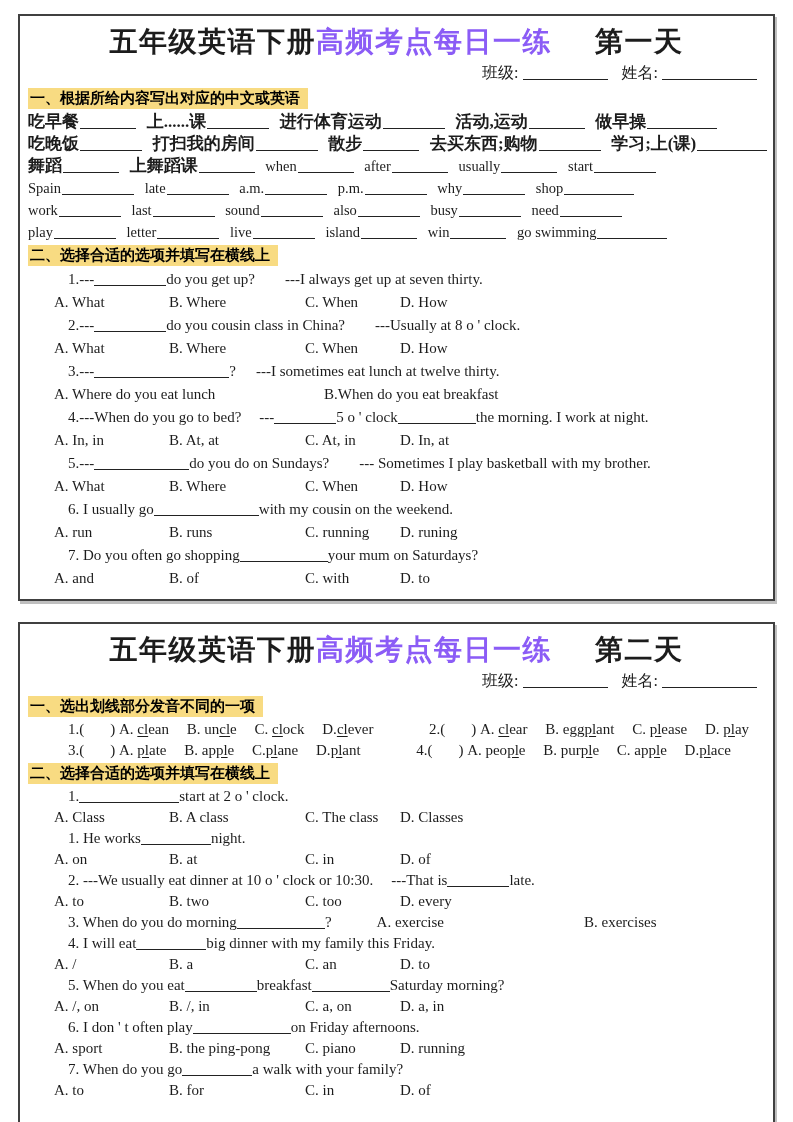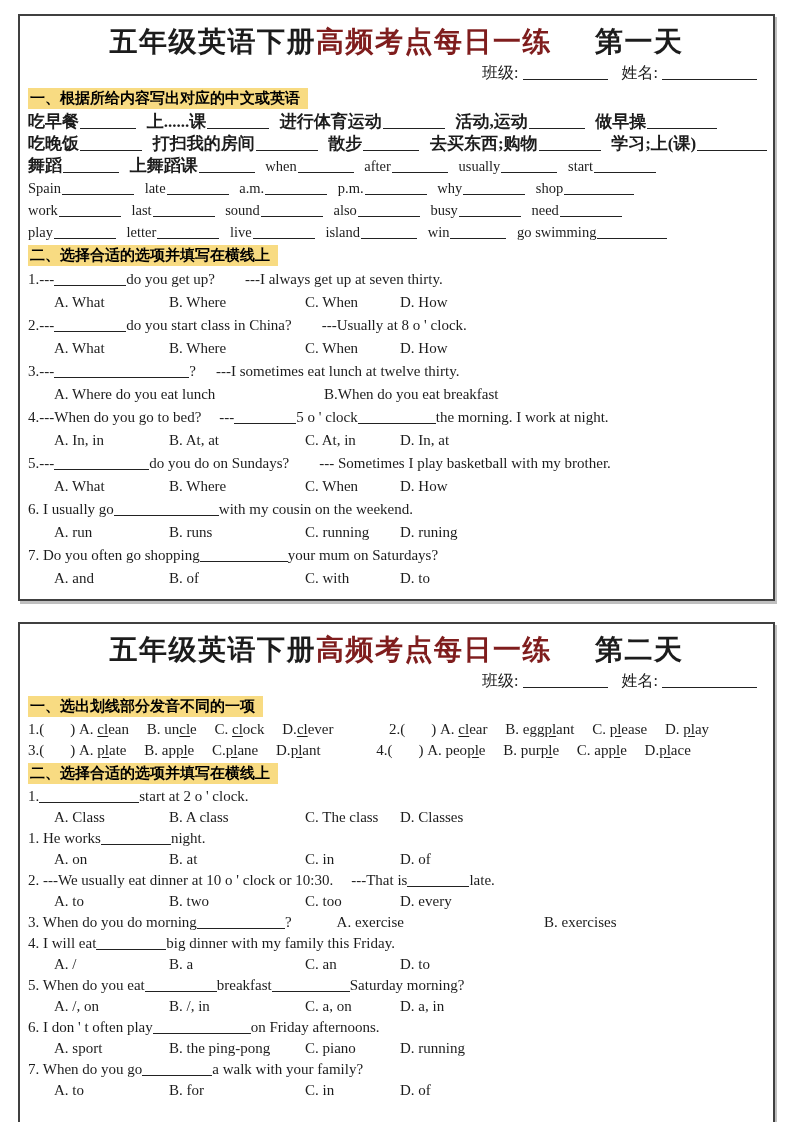--- a/index.html
+++ b/index.html
@@ -4,31 +4,31 @@
 <style>
   html,body{margin:0;padding:0;background:#fff;}
   .sheet{width:793px;height:1122px;position:relative;background:#fff;
          font-family:"Liberation Serif",serif;color:#1c1c1c;overflow:hidden;}
   .page{position:absolute;left:18px;width:757px;box-sizing:border-box;background:#fff;
         border:2px solid #404040;box-shadow:2px 3px 0 rgba(0,0,0,.25);padding:8px 8px 0 8px;}
   .page-1{top:14px;height:587px;}
   .page-2{top:622px;height:508px;}
   .ptitle{text-align:center;font-size:28px;font-weight:700;letter-spacing:1.5px;
           line-height:36px;white-space:nowrap;}
-  .ptitle .red{color:#7f1d1d;}
+  .ptitle .red{color:#8b5cf6;}
   .ptitle .day{margin-left:43px;}
   .idline{text-align:right;font-size:16px;padding-right:8px;height:26px;line-height:26px;white-space:nowrap;}
   .idline .lbl{margin-left:10px;}
   .sechead{display:inline-block;background:#f8db82;color:#000000;font-weight:700;font-size:15px;
            line-height:19px;padding:1px 8px 1px 2px;margin:2px 0 2px 0;}
   .vrow{font-size:14.5px;line-height:22px;white-space:nowrap;}
   .vrow .zh{font-weight:700;font-size:17px;}
   .blank{display:inline-block;border-bottom:1.5px solid #222;height:13px;vertical-align:-2px;}
   .vb{width:56px;margin-right:7px;margin-left:1px;}
-  .q{font-size:15px;line-height:23px;white-space:nowrap;}
+  .q{font-size:15px;line-height:23px;white-space:nowrap;margin-left:40px;}
   .page-2 .q{line-height:21px;}
   .opts{margin-left:26px;}
   .o{display:inline-block;}
   .o1{min-width:115px}.o2{min-width:136px}.o3{min-width:95px}
   .ow270{min-width:270px}
   .ul{text-decoration:underline;text-underline-offset:2px;}
   .phgap{display:inline-block;width:26px;}
   .phopt{display:inline-block;margin-right:14px;}
   .phsep{display:inline-block;width:34px;}
   .g18{display:inline-block;width:18px}.g20{display:inline-block;width:20px}
@@ -109,21 +109,21 @@
     </div>
 
     <div class="q">
       <span>1.---</span><span class="blank w72"></span><span>do you get up?</span><span class="g30"></span><span>---I always get up at seven thirty.</span>
     </div>
     <div class="q opts">
       <span class="o o1">A. What</span><span class="o o2">B. Where</span><span class="o o3">C. When</span><span class="o">D. How</span>
     </div>
 
     <div class="q">
-      <span>2.---</span><span class="blank w72"></span><span>do you start class in China?</span><span class="g30"></span><span>---Usually at 8 o ' clock.</span>
+      <span>2.---</span><span class="blank w72"></span><span>do you cousin class in China?</span><span class="g30"></span><span>---Usually at 8 o ' clock.</span>
     </div>
     <div class="q opts">
       <span class="o o1">A. What</span><span class="o o2">B. Where</span><span class="o o3">C. When</span><span class="o">D. How</span>
     </div>
 
     <div class="q">
       <span>3.---</span><span class="blank w135"></span><span>?</span><span class="g20"></span><span>---I sometimes eat lunch at twelve thirty.</span>
     </div>
     <div class="q opts">
       <span class="o ow270">A. Where do you eat lunch</span><span class="o">B.When do you eat breakfast</span>

